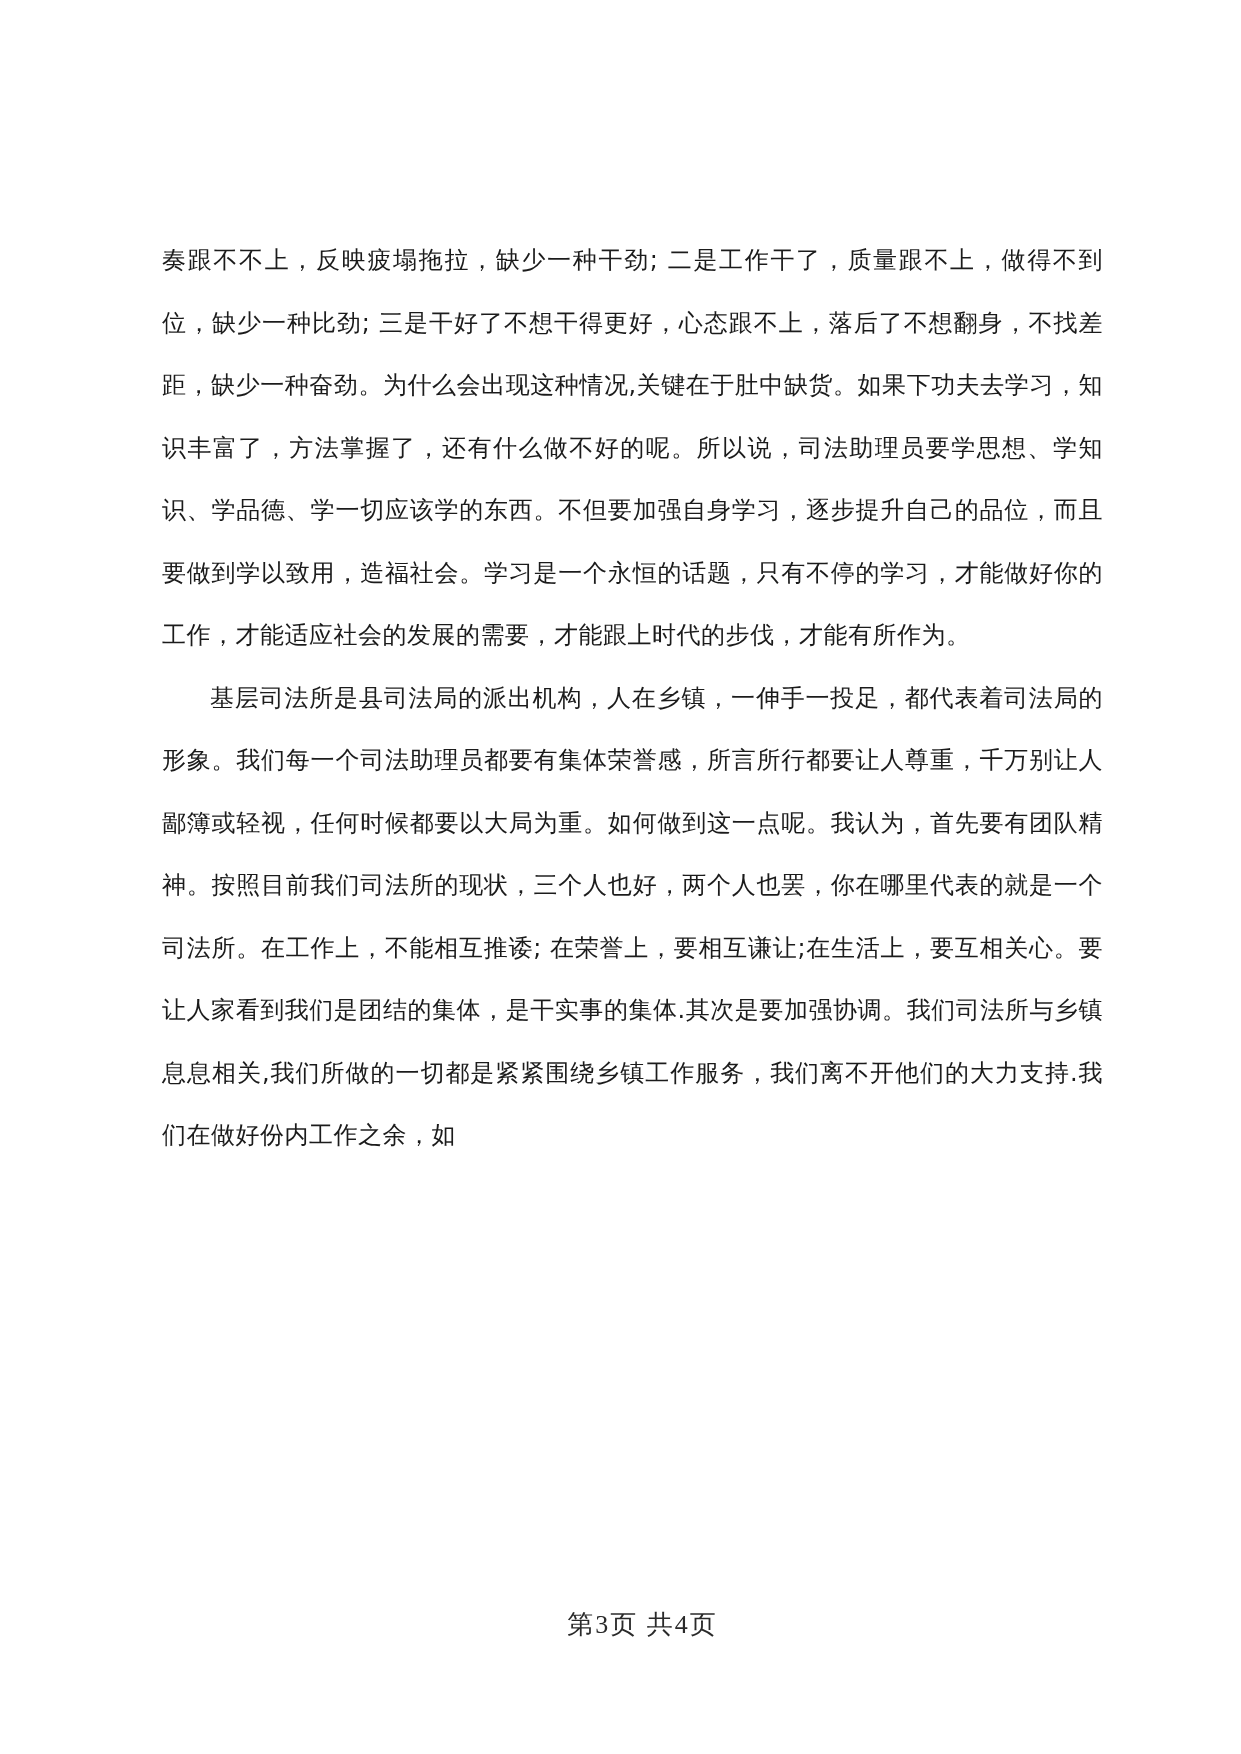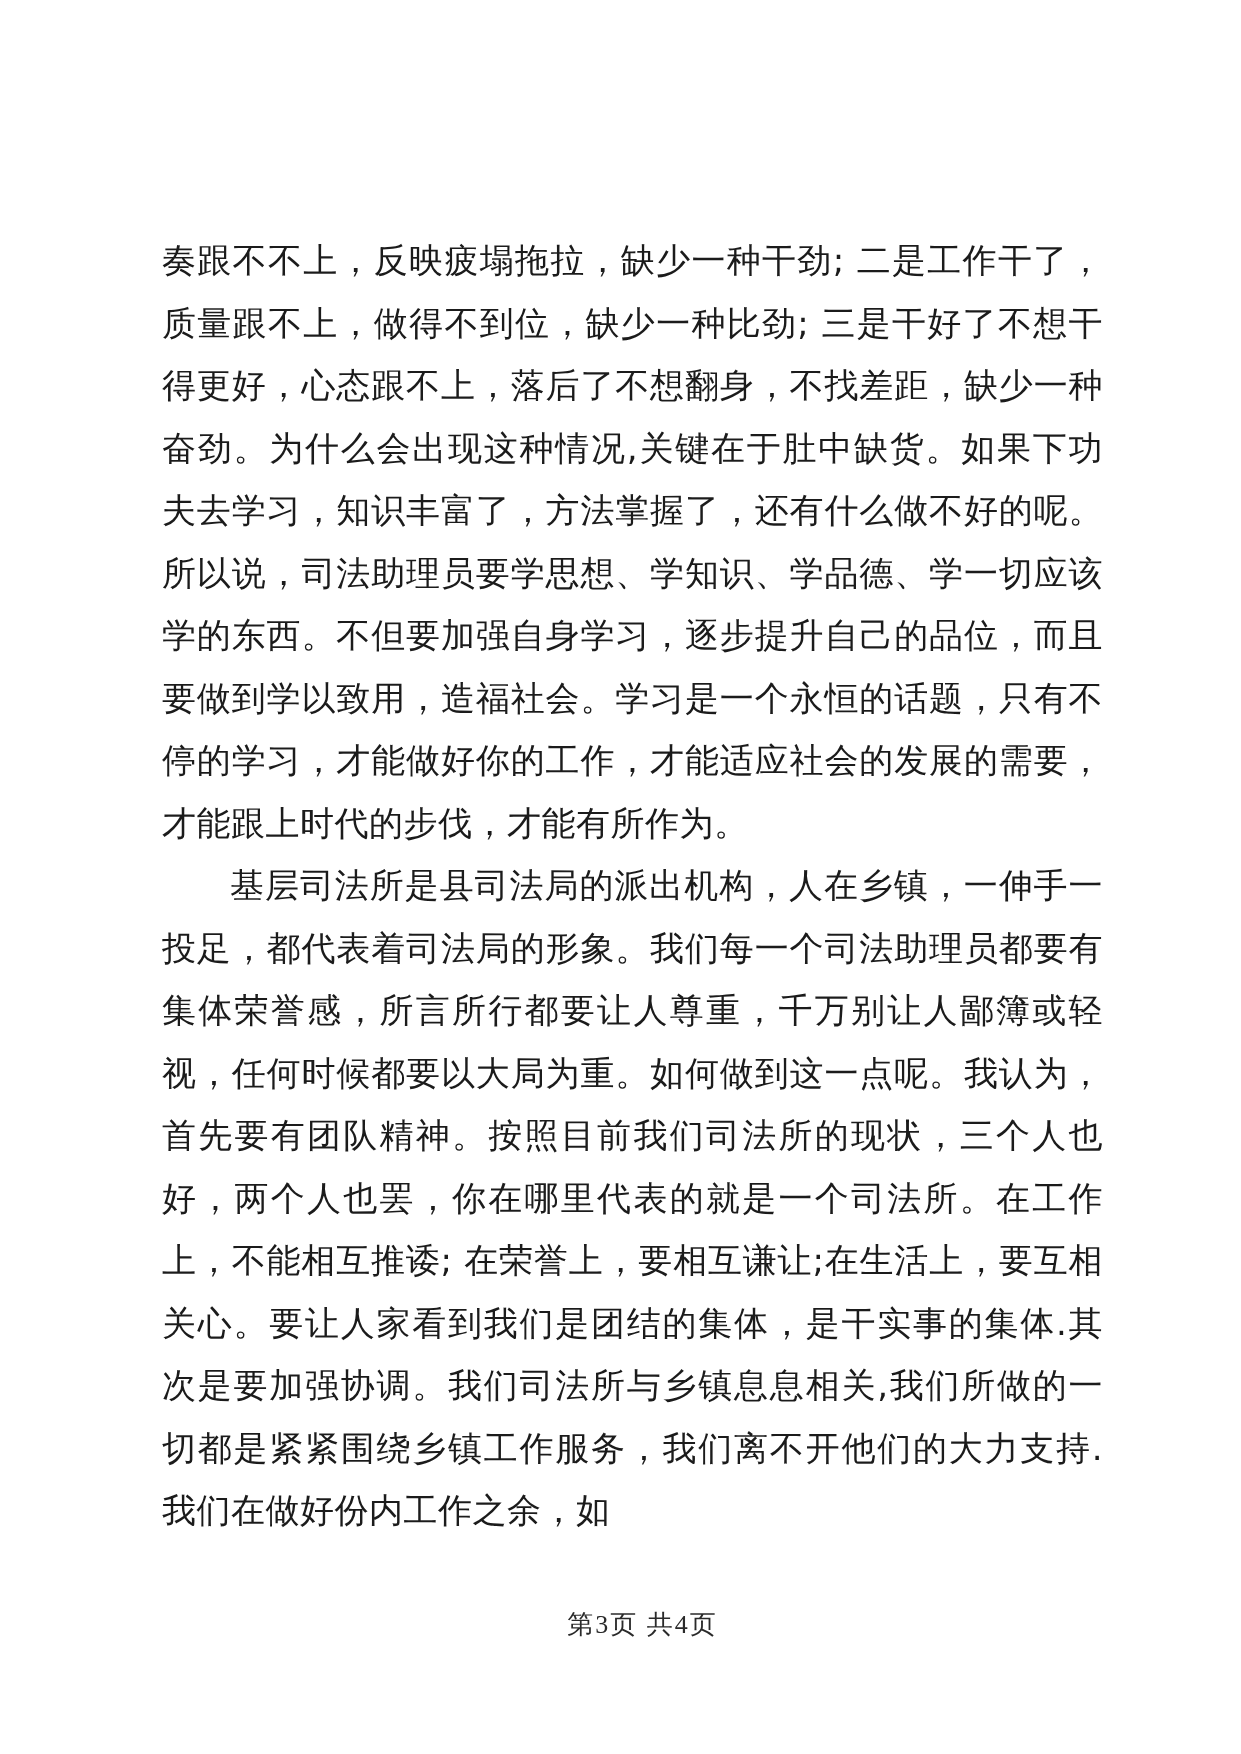--- a/index.html
+++ b/index.html
@@ -13,21 +13,21 @@
     height: 1754px;
     background: #ffffff;
     overflow: hidden;
   }
   .content {
     position: absolute;
     left: 162px;
     top: 229px;
     width: 941px;
     font-family: "DejaVu Sans", sans-serif;
-    font-size: 34px;
+    font-size: 24px;
     line-height: 62.5px;
     color: #1b1b1b;
     text-align: justify;
     letter-spacing: 0.5px;
   }
   .content p {
     margin: 0;
     padding: 0;
   }
   .content p.indent {

